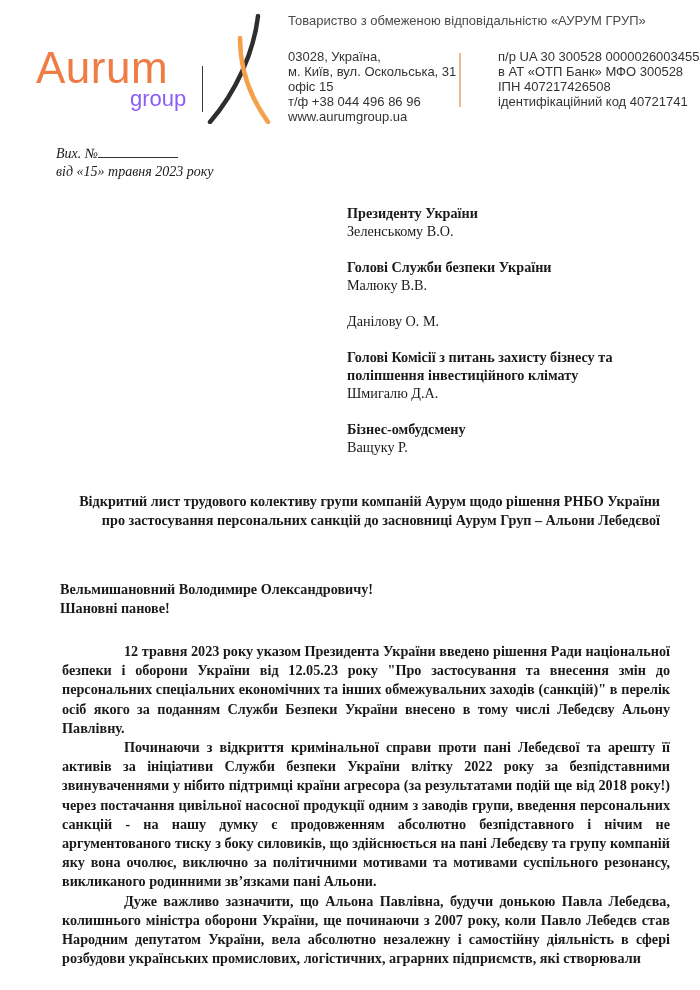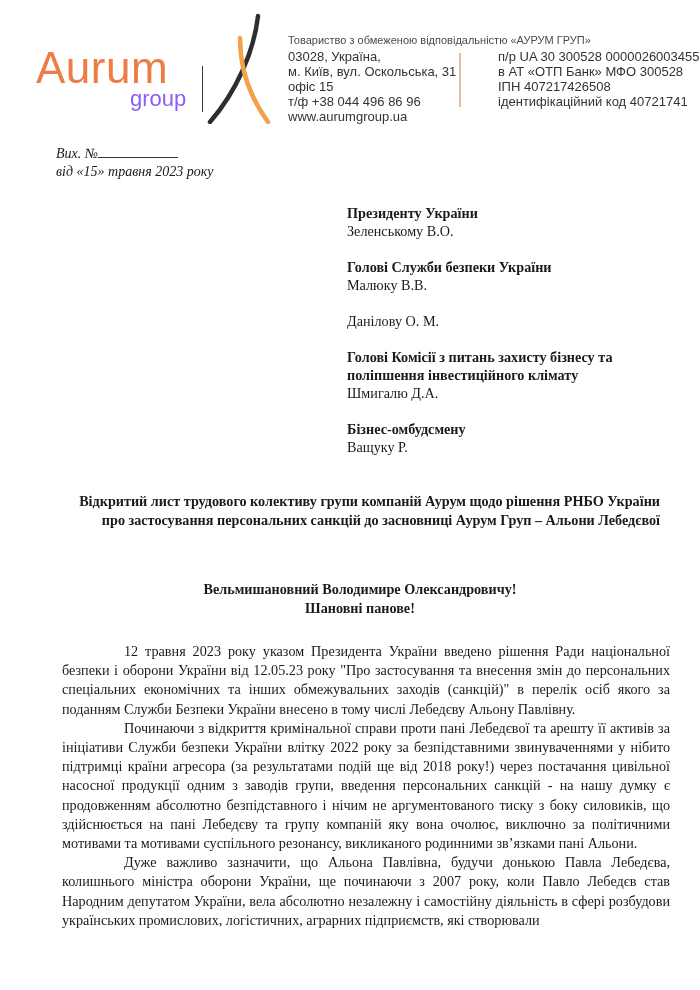--- a/index.html
+++ b/index.html
@@ -6,43 +6,43 @@
     html, body { width: 700px; height: 990px; background: #ffffff; overflow: hidden; }
     body { position: relative; font-family: "Liberation Serif", serif; color: #1a1a1a; }
 
     
     .logo { position: absolute; left: 26px; top: 12px; width: 250px; height: 112px; }
     .logo-aurum { position: absolute; left: 10px; top: 34px; font-family: "Liberation Sans", sans-serif; font-size: 44px; color: #f07c45; letter-spacing: 0.5px; line-height: 1; }
     .logo-group { position: absolute; left: 104px; top: 76px; font-family: "Liberation Sans", sans-serif; font-size: 22px; color: #8b5cf6; line-height: 1; }
     .logo-bar { position: absolute; left: 176px; top: 54px; width: 1px; height: 46px; background: #3a3a3a; }
     .logo-swoosh { position: absolute; left: 170px; top: 0px; width: 80px; height: 112px; }
 
-    .company-name { position: absolute; left: 288px; top: 34px; font-family: "Liberation Sans", sans-serif; font-size: 11px; color: #4a4a4a; white-space: nowrap; }
+    .company-name { position: absolute; left: 288px; top: 13px; font-family: "Liberation Sans", sans-serif; font-size: 13px; color: #4a4a4a; white-space: nowrap; }
     .contact-col { position: absolute; top: 49px; font-family: "Liberation Sans", sans-serif; font-size: 13px; color: #333; line-height: 15px; white-space: nowrap; }
     .contact-left { left: 288px; }
     .contact-right { left: 498px; }
     .contact-divider { position: absolute; left: 459px; top: 53px; width: 1.5px; height: 54px; background: #e8b99a; }
 
     
     .ref { position: absolute; left: 56px; top: 145px; font-size: 14px; font-style: italic; line-height: 18px; }
     .ref-line { display: inline-block; width: 80px; border-bottom: 1px solid #333; height: 12px; vertical-align: baseline; }
 
     
     .addressees { position: absolute; left: 347px; top: 190px; width: 330px; font-size: 14.2px; line-height: 18px; }
     .addressee { margin-bottom: 18px; margin-top: 14px; }
     .addressee .title { font-weight: bold; }
 
     
     .letter-title { position: absolute; left: 60px; top: 492px; width: 600px; text-align: right; font-weight: bold; font-size: 14.2px; line-height: 19px; }
 
-    .salutation { position: absolute; left: 60px; top: 580px; width: 600px; text-align: center; font-weight: bold; font-size: 14.2px; line-height: 19px; }
+    .salutation { position: absolute; left: 60px; top: 580px; width: 600px; text-align: left; font-weight: bold; font-size: 14.2px; line-height: 19px; }
 
     
     .body-text { position: absolute; left: 62px; top: 642px; width: 608px; font-size: 14.2px; line-height: 19.2px; text-align: justify; }
-    .body-text p { text-indent: 62px; }
+    .body-text p { text-indent: 62px; font-weight: bold; }
   </style>
 </head>
 <body>
 
 <div class="logo">
   <span class="logo-aurum">Aurum</span>
   <span class="logo-group">group</span>
   <span class="logo-bar"></span>
   <svg class="logo-swoosh" viewBox="0 0 80 112">
     <path d="M62 4 C58 40, 40 80, 14 110" stroke="#2e2e2e" stroke-width="4.5" fill="none" stroke-linecap="round"></path>

